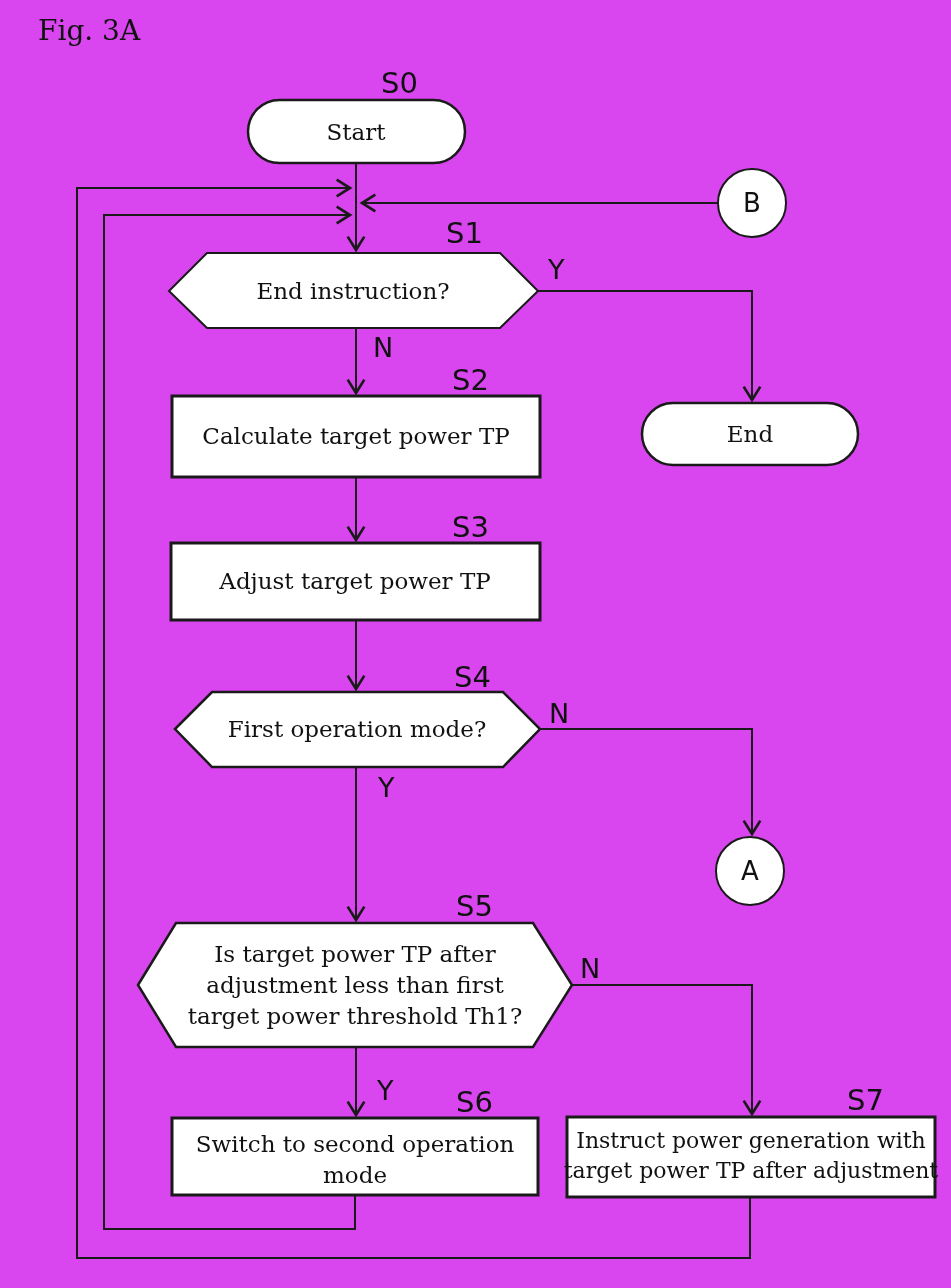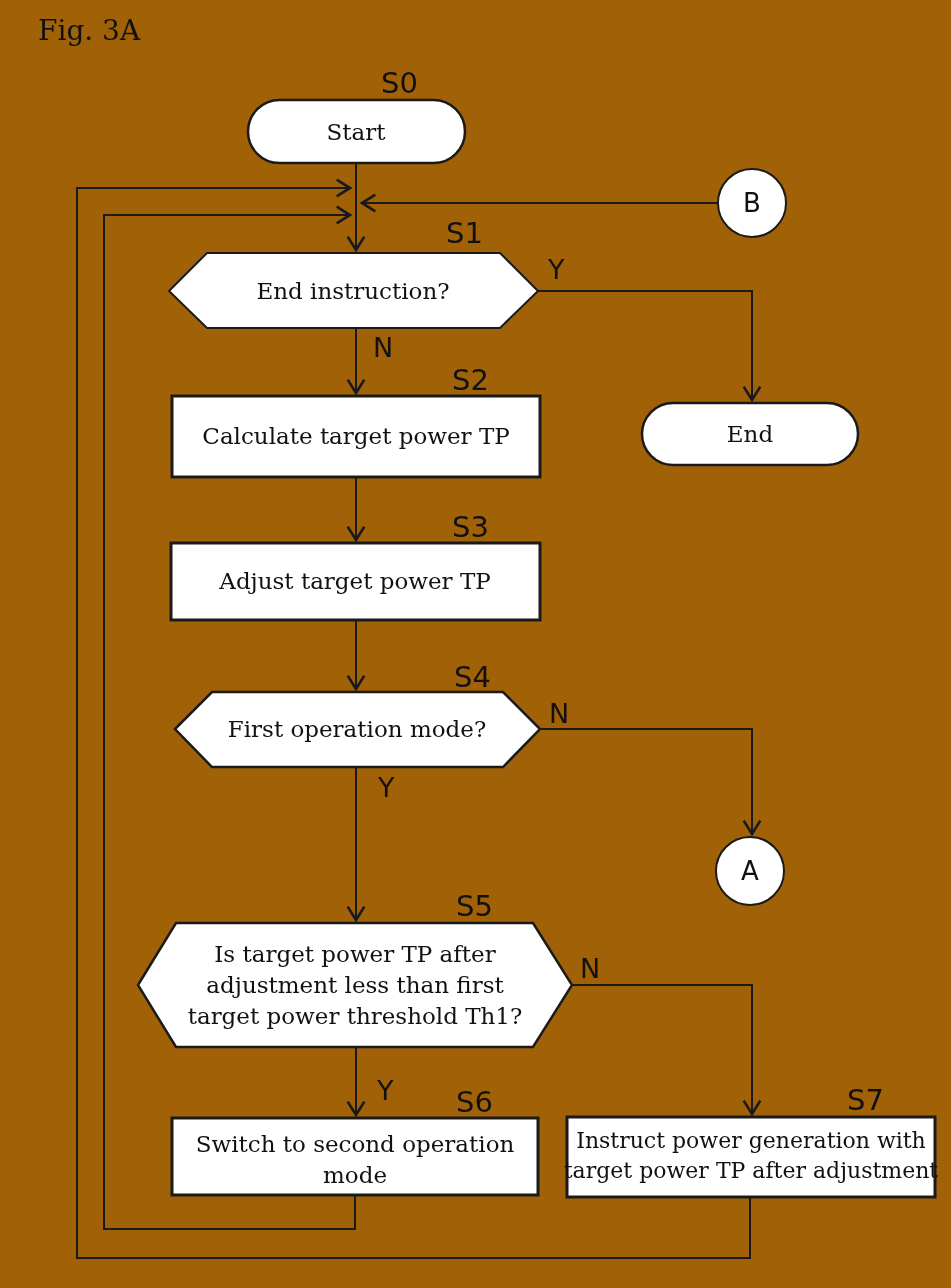--- a/index.html
+++ b/index.html
@@ -4,21 +4,21 @@
 <style>
   html, body {
     margin: 0;
     padding: 0;
     background: #ffffff;
   }
   .page {
     position: relative;
     width: 951px;
     height: 1288px;
-    background: #a16207;
+    background: #d946ef;
     font-family: "DejaVu Serif", serif;
   }
   svg { display: block; }
   .flow-line {
     fill: none;
     stroke: #1a1a1a;
     stroke-width: 2;
   }
   .node-shape {
     fill: #ffffff;

